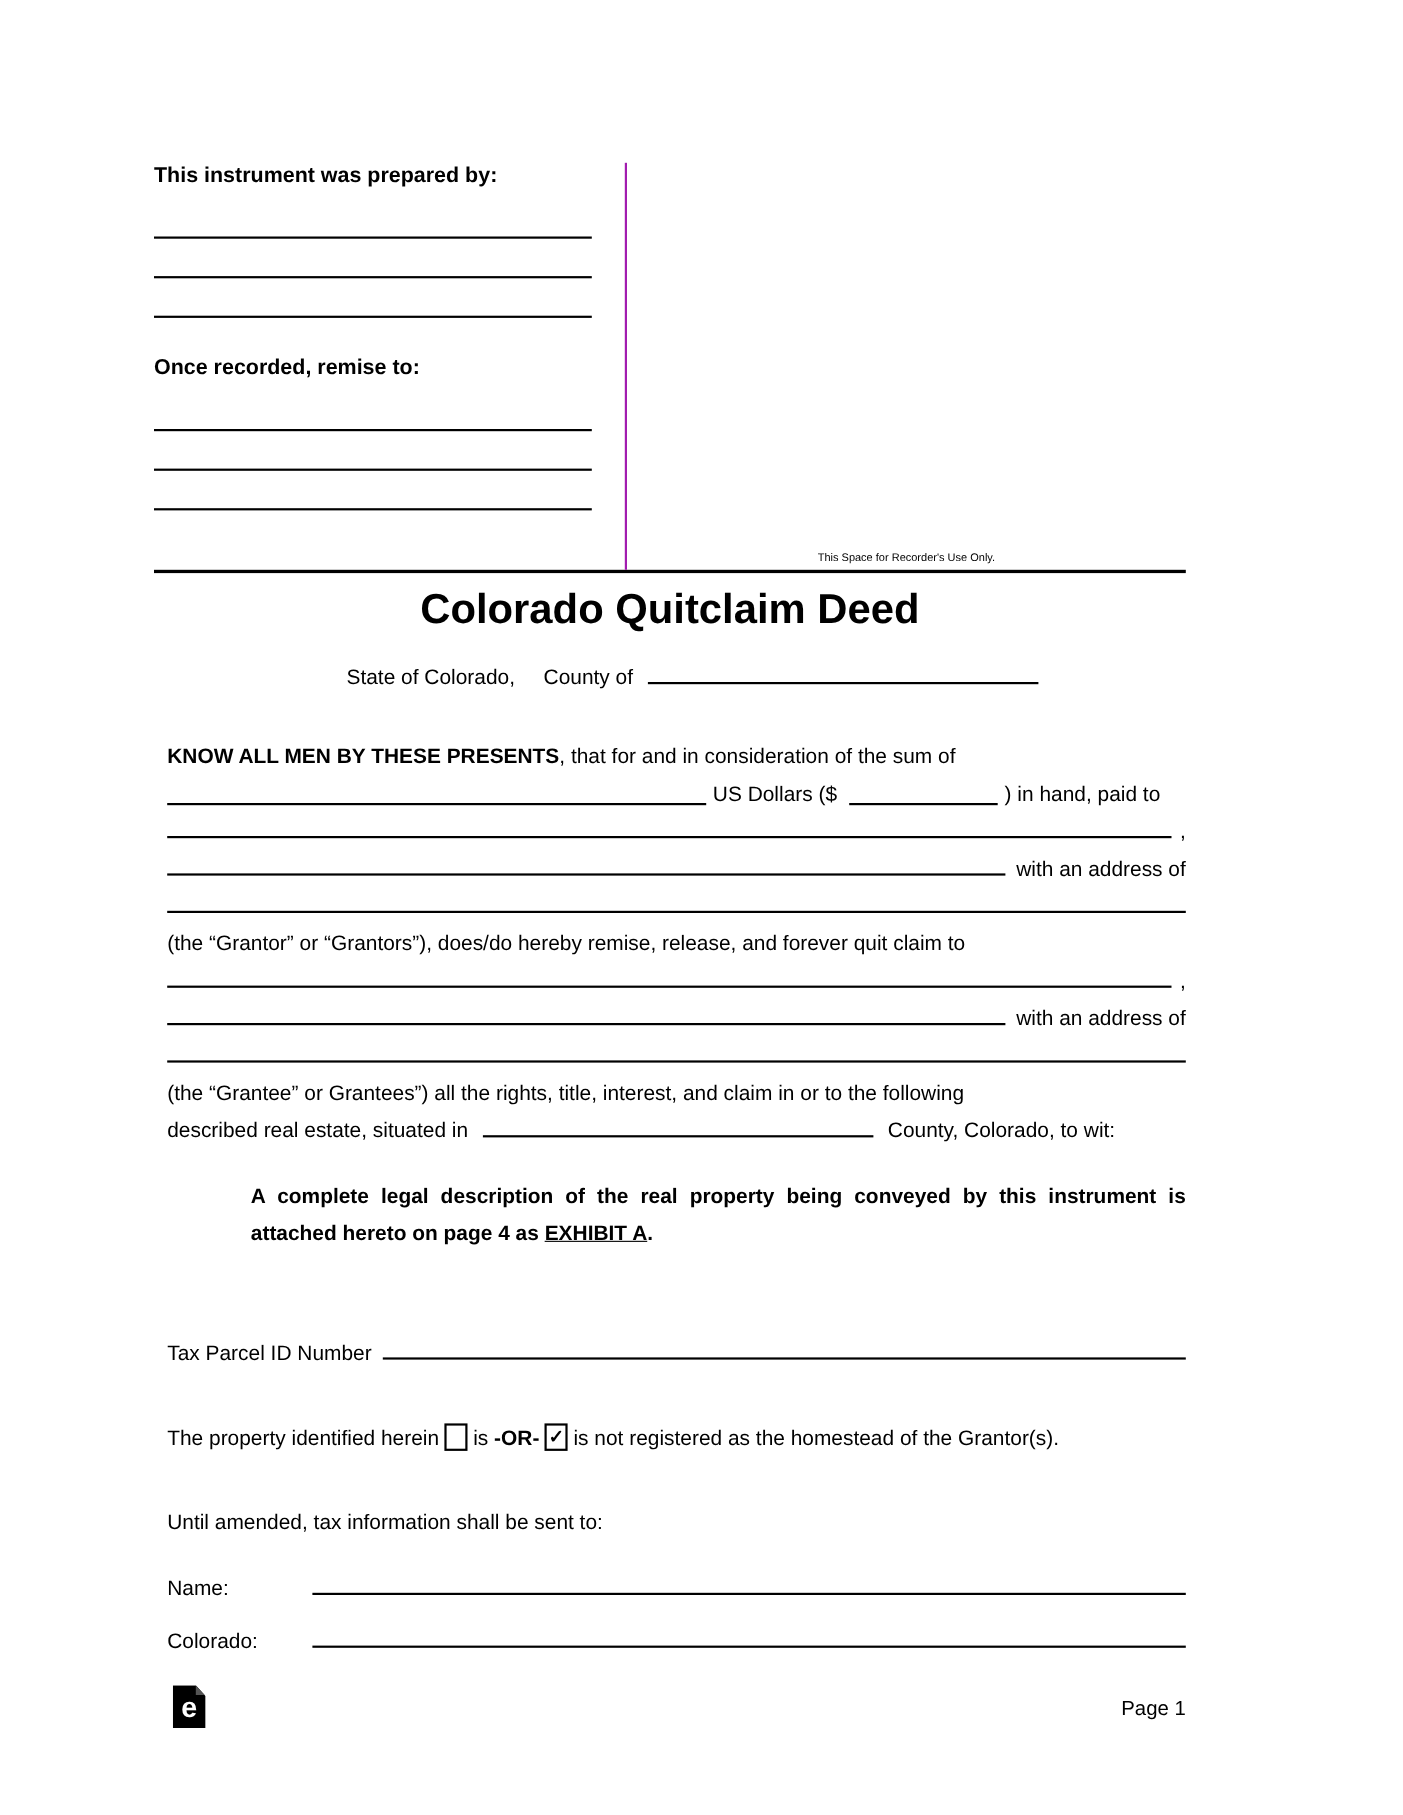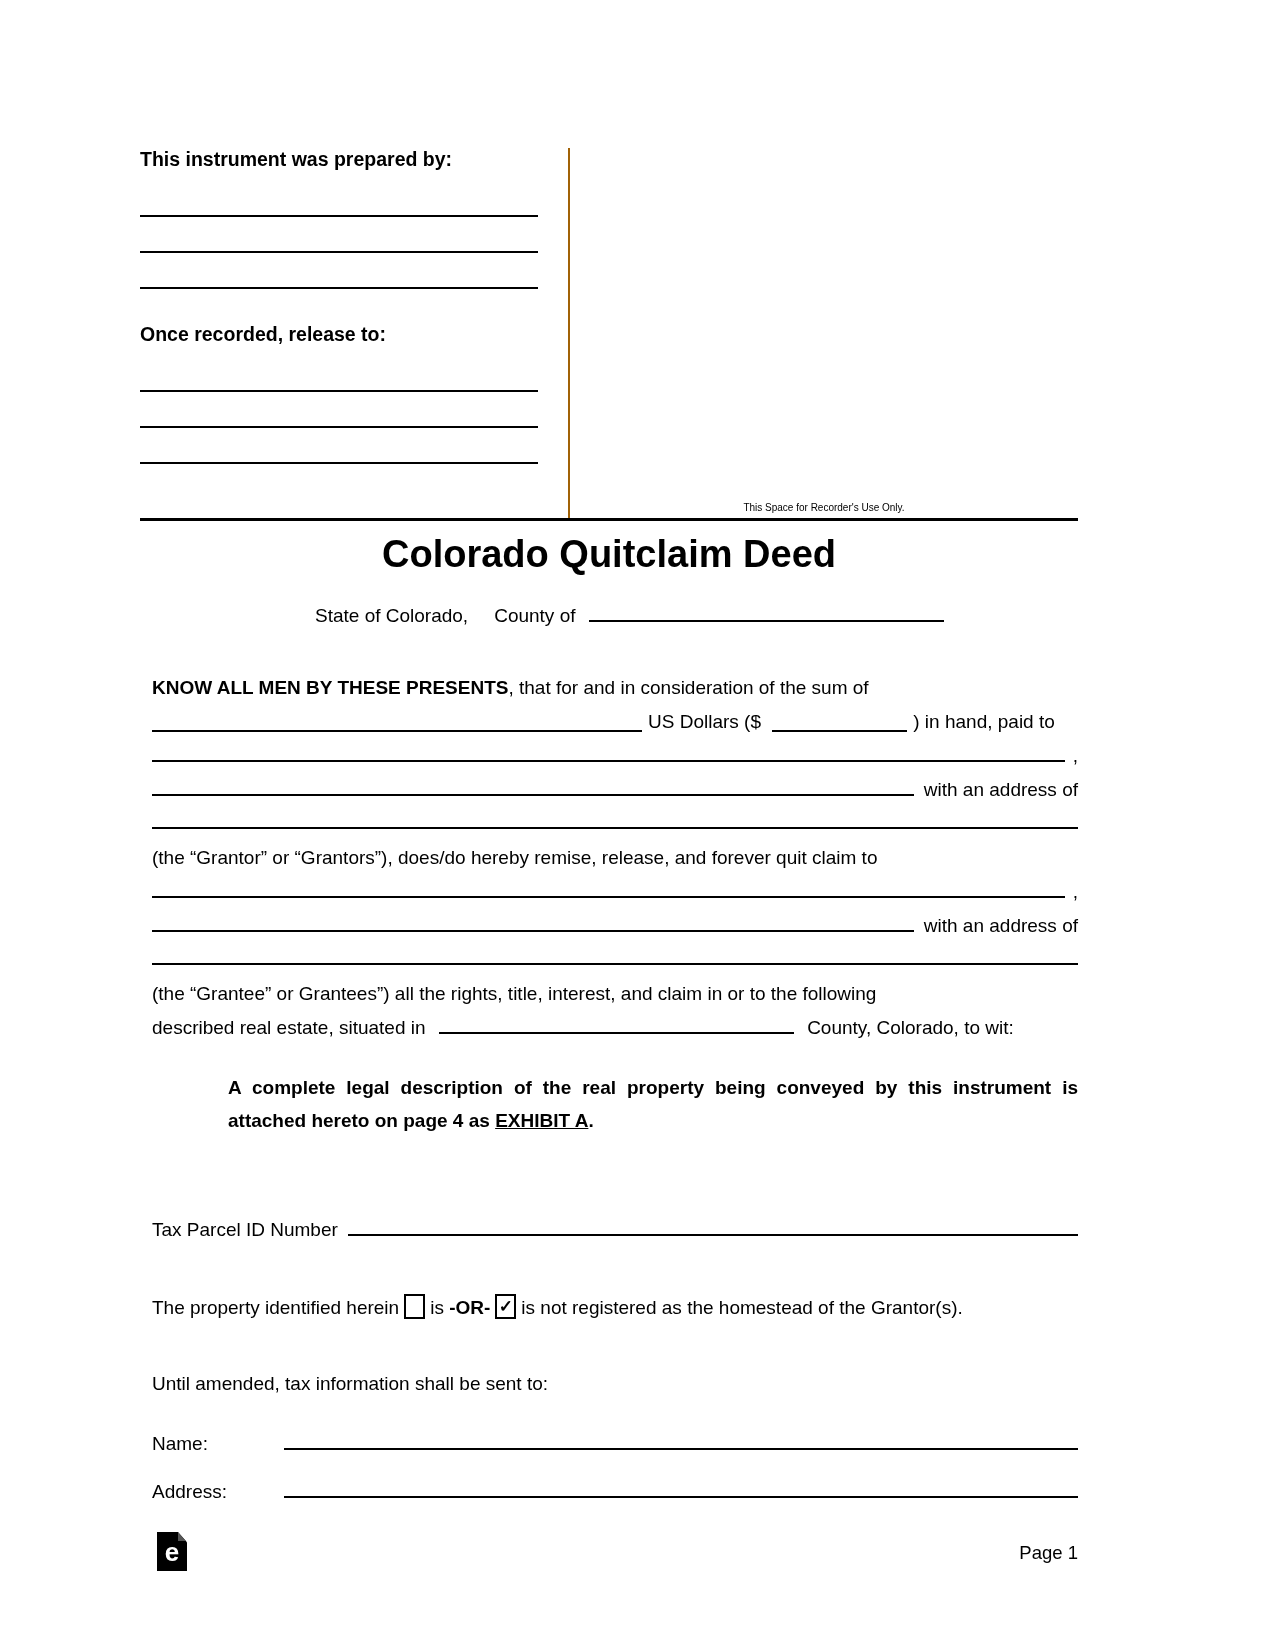--- a/index.html
+++ b/index.html
@@ -10,21 +10,21 @@
     background:#fff;
     color:#000;
     font-family:"Liberation Sans", sans-serif;
     font-size:19px;
     padding:148px 197px 0 140px;
   }
   
   .top-section { display:flex; }
   .top-left {
     width:430px; height:370px;
-    border-right:2px solid #a16207;
+    border-right:2px solid #a21caf;
     padding-right:30px;
     box-sizing:border-box;
   }
   .top-right {
     flex:1; height:370px;
     display:flex; align-items:flex-end; justify-content:center;
     padding-bottom:5px; box-sizing:border-box;
   }
   .bold-label { font-weight:bold; font-size:19.5px; }
   .second-label { margin-top:34px; }
@@ -120,21 +120,21 @@
 <div class="page">
 
   <div class="top-section">
     <div class="top-left">
       <div class="bold-label">This instrument was prepared by:</div>
       <div class="rule-group">
         <div class="rule-line"></div>
         <div class="rule-line"></div>
         <div class="rule-line"></div>
       </div>
-      <div class="bold-label second-label">Once recorded, release to:</div>
+      <div class="bold-label second-label">Once recorded, remise to:</div>
       <div class="rule-group">
         <div class="rule-line"></div>
         <div class="rule-line"></div>
         <div class="rule-line"></div>
       </div>
     </div>
     <div class="top-right">
       <div class="recorder-note">This Space for Recorder's Use Only.</div>
     </div>
   </div>
@@ -209,21 +209,21 @@
     </div>
 
     <div class="row until-row"><span>Until amended, tax information shall be sent to:</span></div>
 
     <div class="frow field-row">
       <span class="field-label">Name:</span>
       <span class="blank-grow field-blank"></span>
     </div>
 
     <div class="frow field-row">
-      <span class="field-label">Address:</span>
+      <span class="field-label">Colorado:</span>
       <span class="blank-grow field-blank"></span>
     </div>
 
   </div>
 
   <div class="footer">
     <div class="logo">
       <span class="logo-fold"></span>
       <span class="logo-letter">e</span>
     </div>

